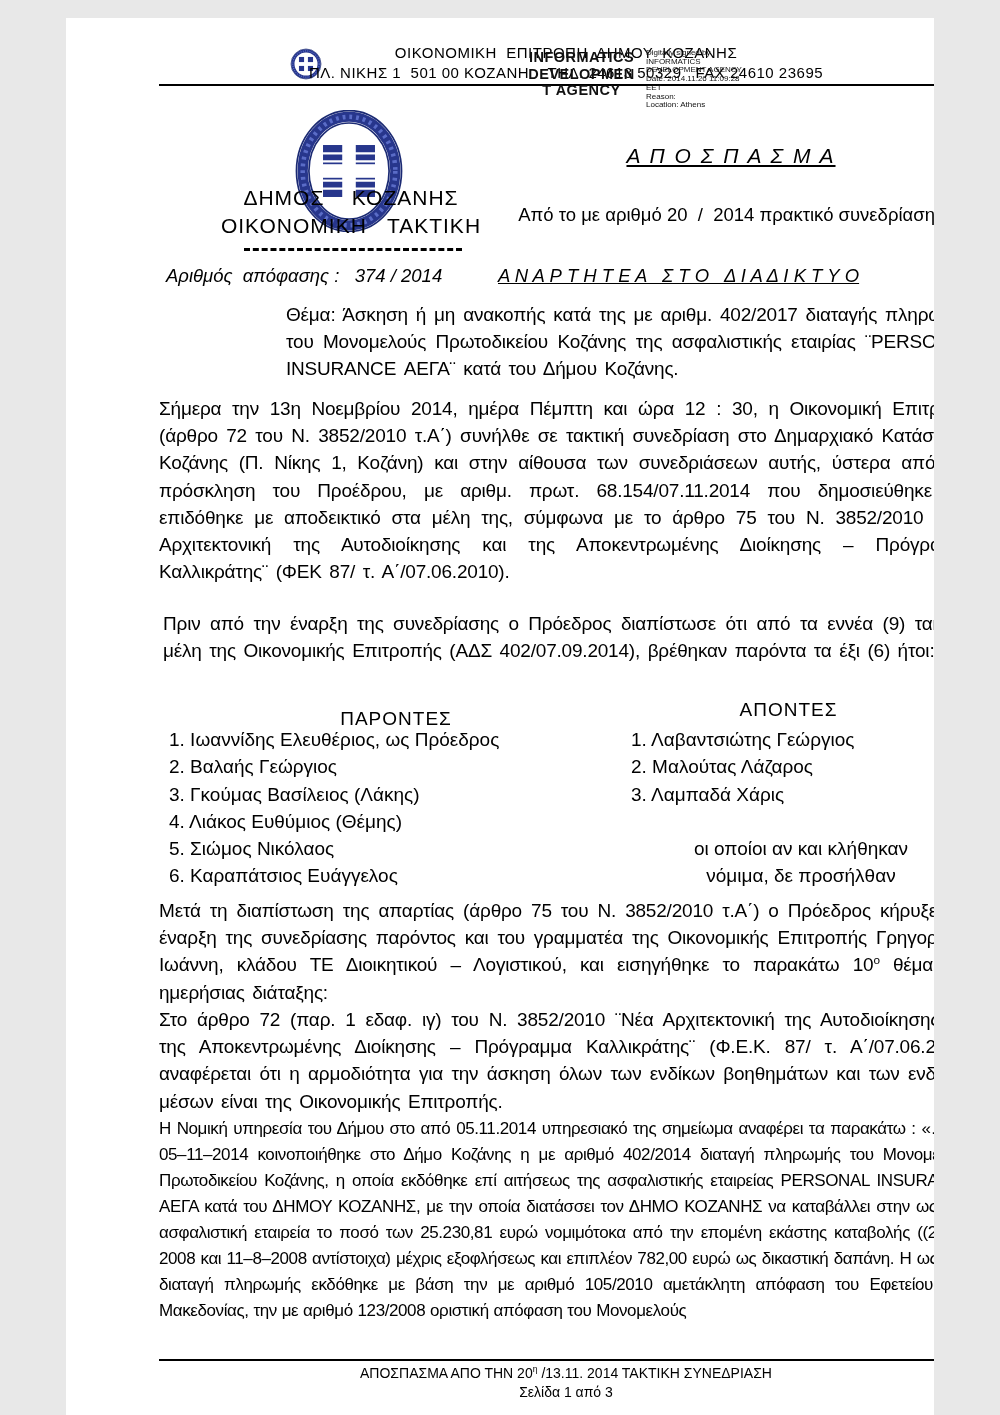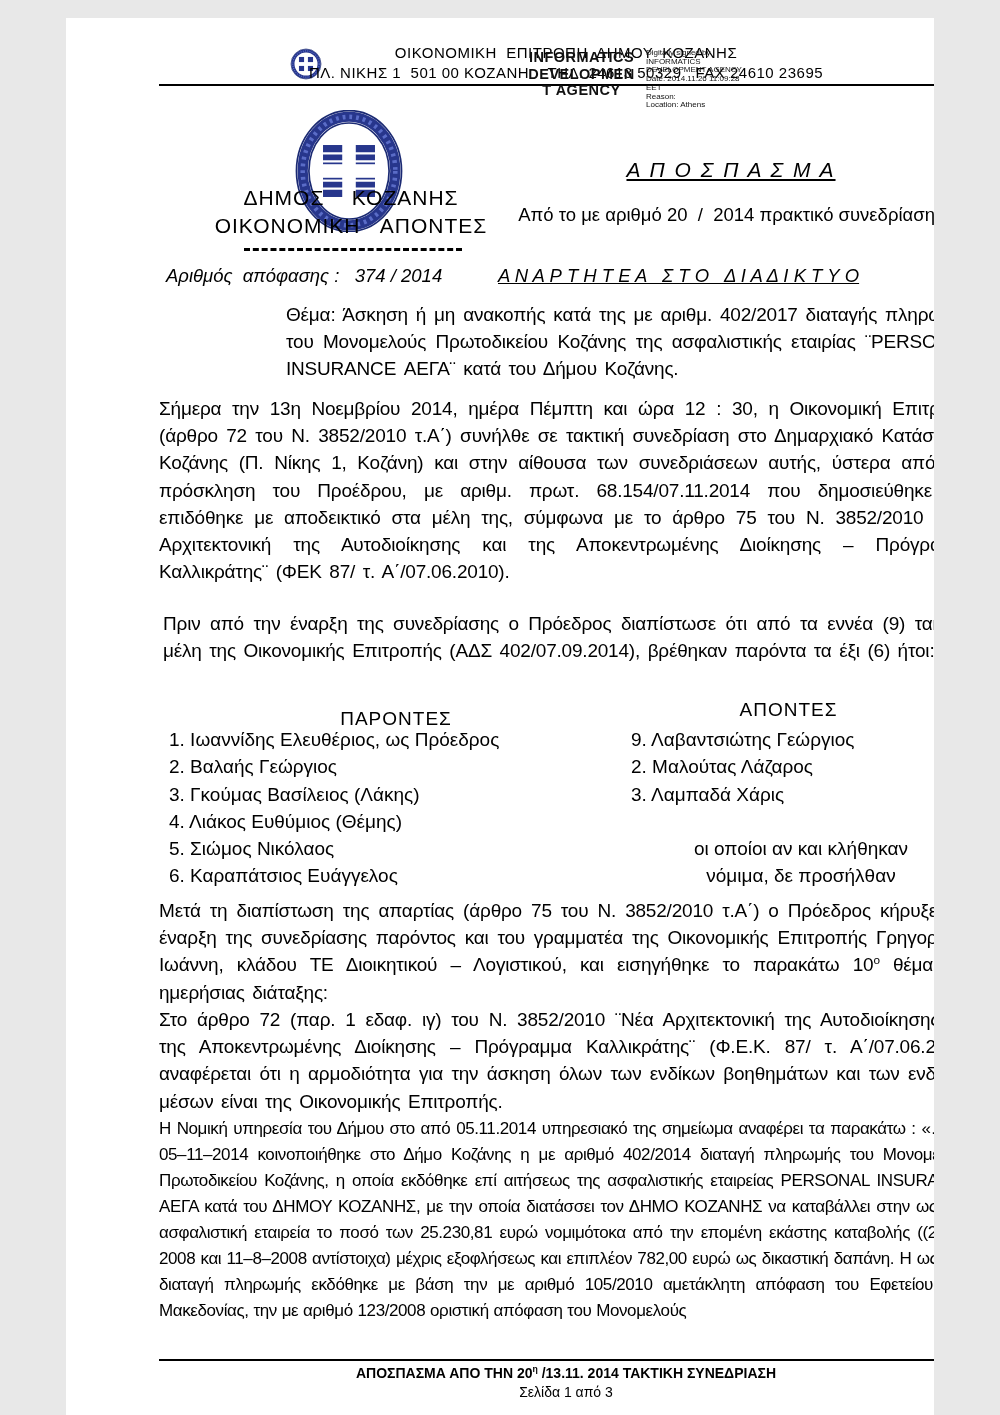--- a/index.html
+++ b/index.html
@@ -79,24 +79,24 @@
         <line x1="27" y1="45.5" x2="73" y2="45.5"></line>
         <line x1="27" y1="62.5" x2="73" y2="62.5"></line>
         <line x1="27" y1="69.5" x2="73" y2="69.5"></line>
       </g>
       <rect x="44" y="25" width="12" height="58" fill="#ffffff"></rect>
       <rect x="21" y="48" width="58" height="12" fill="#ffffff"></rect>
     </svg>
   </div>
 
   <div class="abs org ctr pre" style="left:110px; top:168px; width:350px;">ΔΗΜΟΣ    ΚΟΖΑΝΗΣ</div>
-  <div class="abs org ctr pre" style="left:110px; top:196px; width:350px;">ΟΙΚΟΝΟΜΙΚΗ   ΑΠΟΝΤΕΣ</div>
+  <div class="abs org ctr pre" style="left:110px; top:196px; width:350px;">ΟΙΚΟΝΟΜΙΚΗ   ΤΑΚΤΙΚΗ</div>
   <div class="abs dashes" style="left:178px; top:222px; width:218px; height:8px;"></div>
 
-  <div class="abs apospasma it u ctr pre" style="left:430px; top:140px; width:470px;">Α Π Ο Σ Π Α Σ Μ Α</div>
+  <div class="abs apospasma it u ctr pre" style="left:430px; top:126px; width:470px;">Α Π Ο Σ Π Α Σ Μ Α</div>
   <div class="abs fromline ctr pre" style="left:430px; top:186px; width:470px;">Από το με αριθμό 20  /  2014 πρακτικό συνεδρίασης</div>
 
   <div class="abs decision it pre" style="left:100px; top:247px;">Αριθμός  απόφασης :   374 / 2014</div>
   <div class="abs decision it u pre" style="left:432px; top:247px;">Α Ν Α Ρ Τ Η Τ Ε Α   Σ Τ Ο   Δ Ι Α Δ Ι Κ Τ Υ Ο</div>
 
   <div class="abs jp" style="left:220px; top:283px; width:687px;">Θέμα: Άσκηση ή μη ανακοπής κατά της με αριθμ. 402/2017 διαταγής πληρωμής του Μονομελούς Πρωτοδικείου Κοζάνης της ασφαλιστικής εταιρίας ¨PERSONAL INSURANCE ΑΕΓΑ¨ κατά του Δήμου Κοζάνης.</div>
 
   <div class="abs jp" style="left:93px; top:377px; width:814px;">Σήμερα την 13η Νοεμβρίου 2014, ημέρα Πέμπτη  και ώρα 12 : 30, η Οικονομική Επιτροπή (άρθρο 72 του Ν. 3852/2010 τ.Α΄) συνήλθε σε τακτική συνεδρίαση στο Δημαρχιακό Κατάστημα Κοζάνης (Π. Νίκης 1, Κοζάνη) και στην αίθουσα των συνεδριάσεων αυτής, ύστερα από την πρόσκληση του Προέδρου, με αριθμ. πρωτ. 68.154/07.11.2014 που δημοσιεύθηκε και επιδόθηκε με αποδεικτικό στα μέλη της, σύμφωνα με το άρθρο 75 του Ν. 3852/2010 ¨Νέα Αρχιτεκτονική της Αυτοδιοίκησης και της Αποκεντρωμένης Διοίκησης – Πρόγραμμα Καλλικράτης¨ (ΦΕΚ 87/ τ. Α΄/07.06.2010).</div>
 
   <div class="abs jp" style="left:97px; top:592px; width:810px;">Πριν από την έναρξη της συνεδρίασης ο Πρόεδρος διαπίστωσε ότι από τα εννέα (9) τακτικά μέλη της Οικονομικής Επιτροπής (ΑΔΣ 402/07.09.2014), βρέθηκαν παρόντα τα έξι (6) ήτοι:</div>
@@ -107,33 +107,33 @@
   <div class="abs list" style="left:103px; top:708px; width:440px;">
     <div>1. Ιωαννίδης Ελευθέριος, ως Πρόεδρος</div>
     <div>2. Βαλαής Γεώργιος</div>
     <div>3. Γκούμας Βασίλειος (Λάκης)</div>
     <div>4. Λιάκος Ευθύμιος (Θέμης)</div>
     <div>5. Σιώμος Νικόλαος</div>
     <div>6. Καραπάτσιος Ευάγγελος</div>
   </div>
 
   <div class="abs list" style="left:565px; top:708px; width:340px;">
-    <div>9. Λαβαντσιώτης Γεώργιος</div>
+    <div>1. Λαβαντσιώτης Γεώργιος</div>
     <div>2. Μαλούτας Λάζαρος</div>
     <div>3. Λαμπαδά Χάρις</div>
   </div>
 
   <div class="abs list ctr" style="left:560px; top:817px; width:350px;">
     <div>οι οποίοι αν και κλήθηκαν</div>
     <div>νόμιμα, δε προσήλθαν</div>
   </div>
 
   <div class="abs jp" style="left:93px; top:879px; width:814px;"><span>Μετά τη διαπίστωση της απαρτίας (άρθρο 75 του Ν. 3852/2010 τ.Α΄) ο Πρόεδρος κήρυξε την έναρξη της συνεδρίασης παρόντος και του γραμματέα της Οικονομικής Επιτροπής Γρηγοριάδη Ιωάννη, κλάδου ΤΕ Διοικητικού – Λογιστικού, και εισηγήθηκε το παρακάτω 10</span><sup class="sp">ο</sup><span> θέμα της ημερήσιας διάταξης:</span></div>
 
   <div class="abs jp" style="left:93px; top:988px; width:814px;">Στο άρθρο 72 (παρ. 1 εδαφ. ιγ) του Ν. 3852/2010 ¨Νέα Αρχιτεκτονική της Αυτοδιοίκησης και της Αποκεντρωμένης Διοίκησης – Πρόγραμμα Καλλικράτης¨ (Φ.Ε.Κ. 87/ τ. Α΄/07.06.2010) αναφέρεται ότι η αρμοδιότητα για την άσκηση όλων των ενδίκων βοηθημάτων και των ενδίκων μέσων είναι της Οικονομικής Επιτροπής.</div>
 
   <div class="abs jp5" style="left:93px; top:1098px; width:814px;">Η Νομική υπηρεσία του Δήμου στο από 05.11.2014 υπηρεσιακό της σημείωμα αναφέρει τα παρακάτω : «…Την 05–11–2014 κοινοποιήθηκε στο Δήμο Κοζάνης η με αριθμό 402/2014 διαταγή πληρωμής του Μονομελούς Πρωτοδικείου Κοζάνης, η οποία εκδόθηκε επί αιτήσεως της ασφαλιστικής εταιρείας PERSONAL INSURANCE ΑΕΓΑ κατά του ΔΗΜΟΥ ΚΟΖΑΝΗΣ, με την οποία διατάσσει τον ΔΗΜΟ  ΚΟΖΑΝΗΣ να καταβάλλει στην ως άνω ασφαλιστική εταιρεία το ποσό των 25.230,81 ευρώ νομιμότοκα από την επομένη εκάστης καταβολής ((27–5–2008 και 11–8–2008 αντίστοιχα) μέχρις εξοφλήσεως και επιπλέον 782,00 ευρώ ως δικαστική δαπάνη. Η ως άνω διαταγή πληρωμής εκδόθηκε με βάση την με αριθμό 105/2010 αμετάκλητη απόφαση του Εφετείου Δυτ. Μακεδονίας, την με αριθμό 123/2008 οριστική απόφαση του Μονομελούς</div>
 
   <div class="abs rule" style="left:93px; top:1341px; width:813px; height:2px;"></div>
-  <div class="abs ftr ctr" style="left:93px; top:1347px; width:814px;font-weight:bold;"><span>ΑΠΟΣΠΑΣΜΑ ΑΠΟ ΤΗΝ 20</span><sup class="sp">η</sup><span> /13.11. 2014  ΤΑΚΤΙΚΗ ΣΥΝΕΔΡΙΑΣΗ</span></div>
+  <div class="abs ftr ctr" style="left:93px; top:1347px; width:814px;"><span>ΑΠΟΣΠΑΣΜΑ ΑΠΟ ΤΗΝ 20</span><sup class="sp">η</sup><span> /13.11. 2014  ΤΑΚΤΙΚΗ ΣΥΝΕΔΡΙΑΣΗ</span></div>
   <div class="abs ftr ctr" style="left:93px; top:1366px; width:814px;">Σελίδα 1 από 3</div>
 
 </div>
 
 </body></html>

